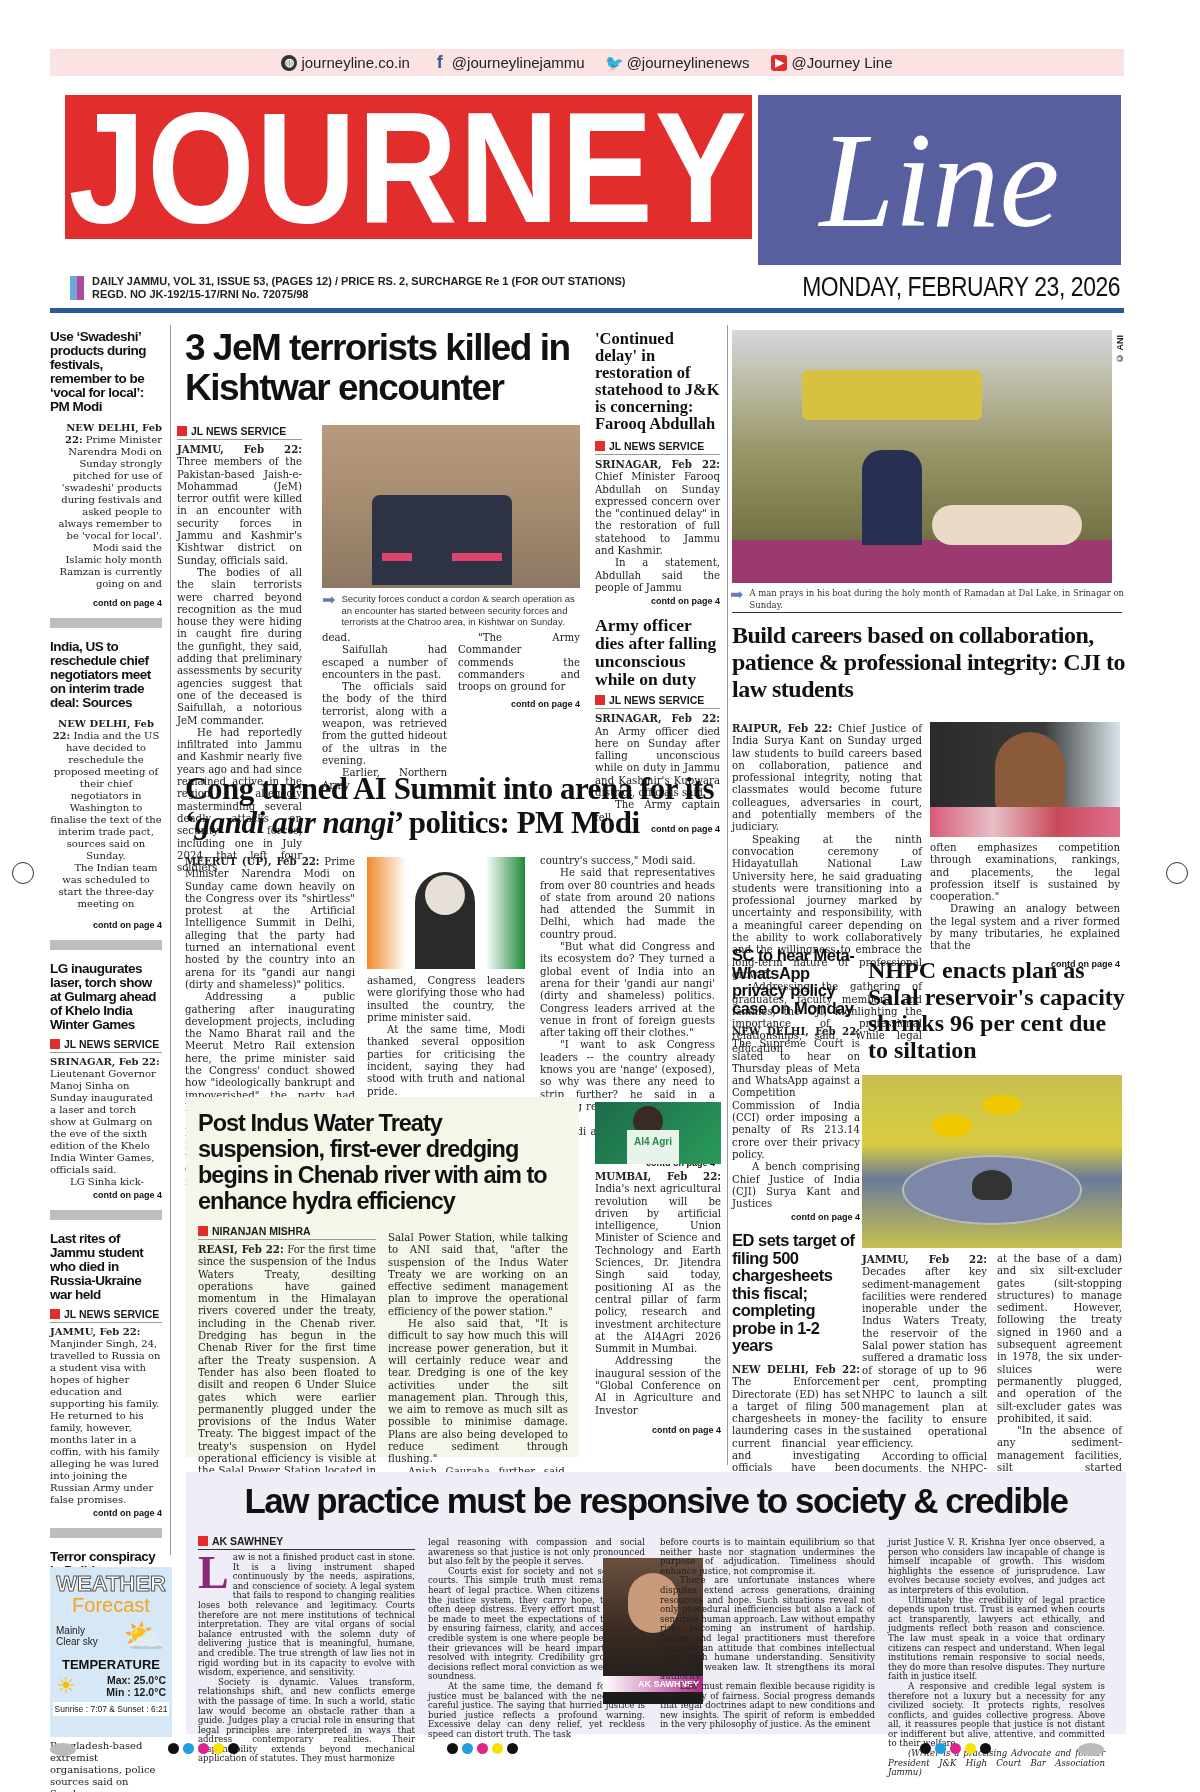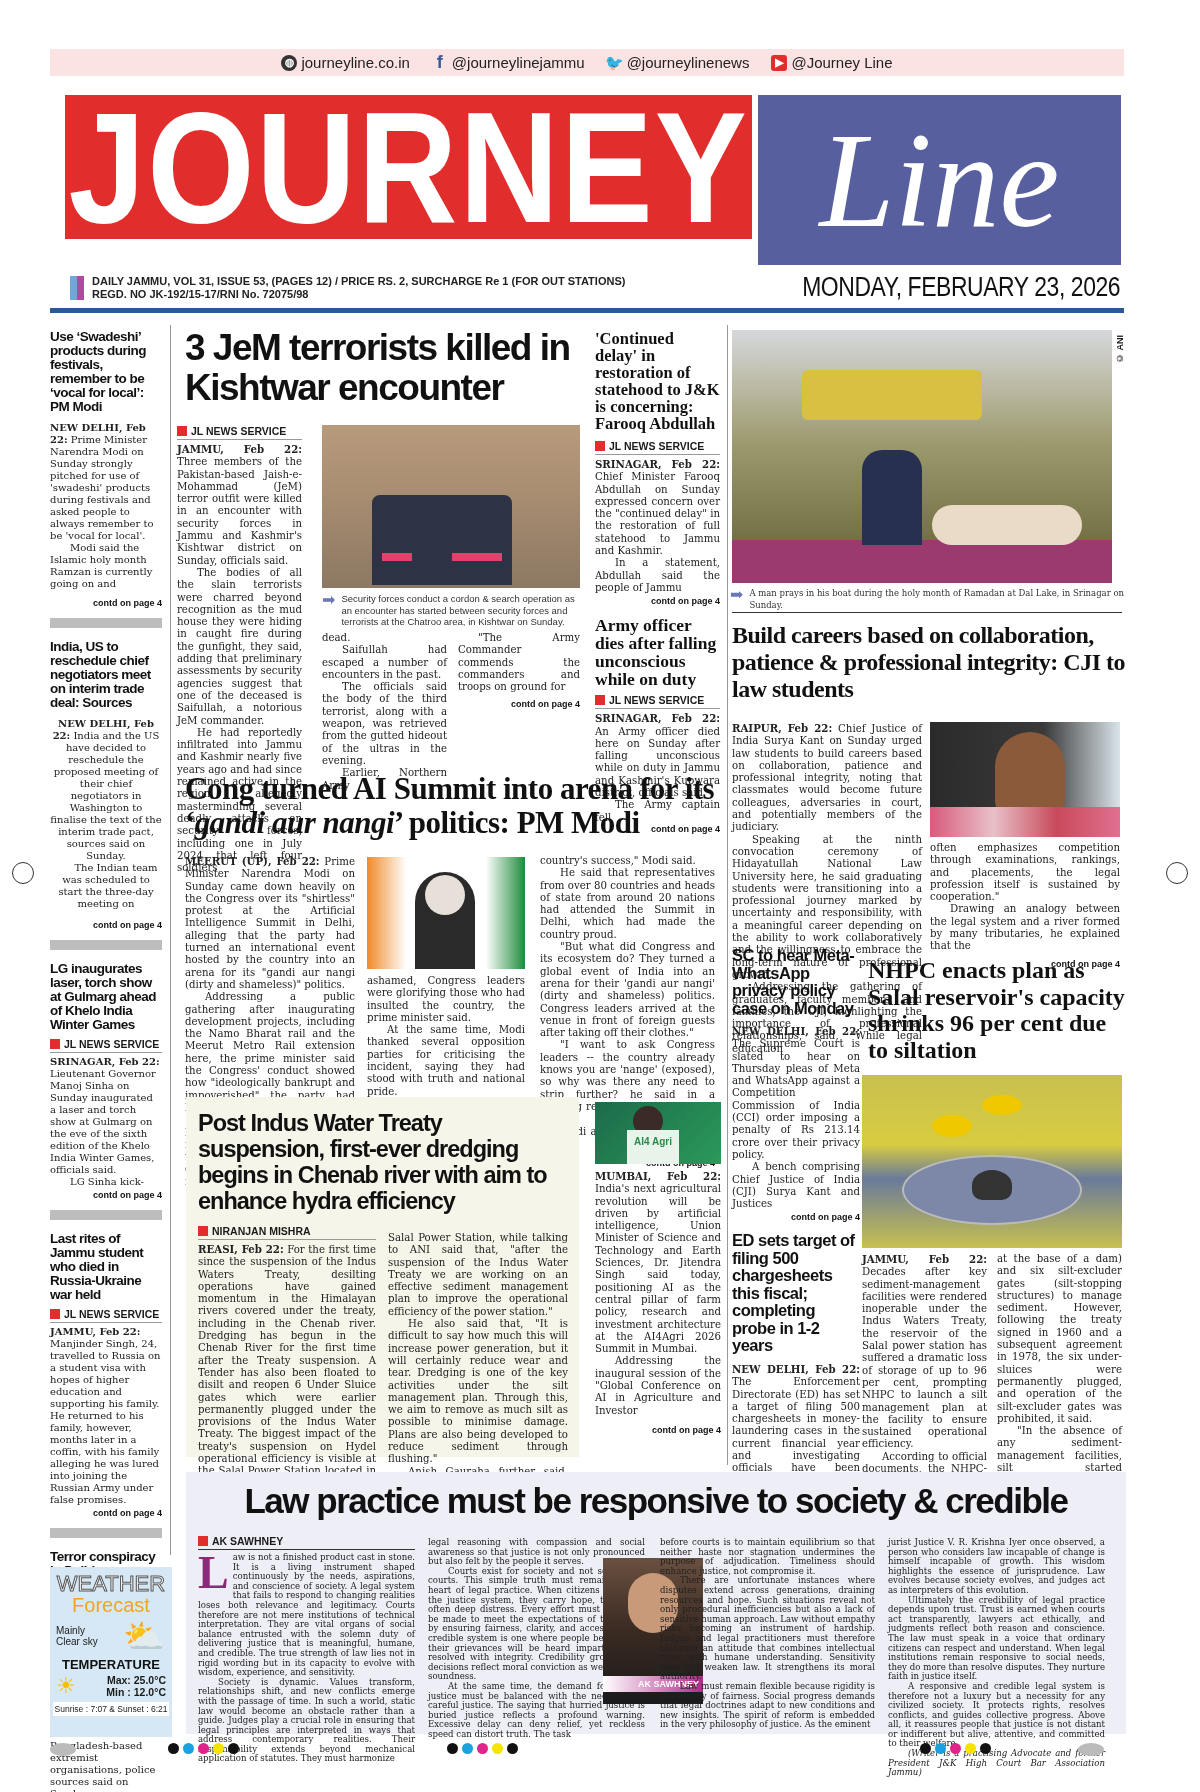--- a/index.html
+++ b/index.html
@@ -75,21 +75,21 @@
 
 <div class="abs" style="left:12px;top:862px;width:22px;height:22px;border:1.5px solid #333;border-radius:50%"></div>
 <div class="abs" style="left:1166px;top:862px;width:22px;height:22px;border:1.5px solid #333;border-radius:50%"></div>
 
 <div class="abs vr" style="left:170px;top:325px;height:1230px"></div>
 <div class="abs vr" style="left:727px;top:325px;height:1140px"></div>
 
 <div class="abs" style="left:50px;top:330px;width:112px">
   <article>
     <h3 class="hd" style="font-size:13.5px;line-height:14px;margin-bottom:8px">Use ‘Swadeshi’ products during festivals, remember to be ‘vocal for local’: PM Modi</h3>
-    <div class="body" style="text-align:left;font-size:10px;line-height:12px">
+    <div class="body" style="text-align:right;font-size:10px;line-height:12px">
       <p class="first"><b>NEW DELHI, Feb 22:</b> <span>Prime Minister Narendra Modi on Sunday strongly pitched for use of 'swadeshi' products during festivals and asked people to always remember to be 'vocal for local'.</span></p>
       <p>Modi said the Islamic holy month Ramzan is currently going on and</p>
     </div>
     <div class="contd" style="margin:8px 0 10px">contd on page 4</div>
   </article>
   <div class="sep" style="margin-bottom:12px"></div>
   <article>
     <h3 class="hd" style="font-size:13.5px;line-height:14px;margin-bottom:8px">India, US to reschedule chief negotiators meet on interim trade deal: Sources</h3>
     <div class="body" style="text-align:center;font-size:10px;line-height:12px">
       <p class="first"><b>NEW DELHI, Feb 22:</b> <span>India and the US have decided to reschedule the proposed meeting of their chief negotiators in Washington to finalise the text of the interim trade pact, sources said on Sunday.</span></p>
@@ -131,21 +131,21 @@
       </div>
     <div class="body" style="text-align:left;font-size:10px;line-height:12px">
       <p class="first"><b>NEW DELHI, Feb 22:</b> <span>Eight suspects have been nabbed for allegedly plotting a major terror conspiracy in Delhi at the behest of Pakistan's ISI and Bangladesh-based extremist organisations, police sources said on Sunday.</span></p>
 
     </div>
 
   </article>
 </div>
 
 <div class="abs" style="left:50px;top:1567px;width:122px;height:170px;background:#d6e8f5;text-align:center;font-family:'Liberation Sans',sans-serif">
-  <div style="font-size:22px;font-weight:normal;color:#fff;-webkit-text-stroke:1px #555;line-height:22px;margin-top:6px">WEATHER</div>
+  <div style="font-size:22px;font-weight:bold;color:#fff;-webkit-text-stroke:1px #555;line-height:22px;margin-top:6px">WEATHER</div>
   <div style="font-size:20px;font-weight:normal;color:#f4a51c;line-height:20px">Forecast</div>
   <div style="display:flex;align-items:center;justify-content:space-between;padding:4px 6px">
     <div style="font-size:10px;text-align:left;width:45px">Mainly Clear sky</div>
     <div style="font-size:34px;line-height:34px">⛅</div>
   </div>
   <div style="font-size:13px;font-weight:bold;color:#111">TEMPERATURE</div>
   <div style="display:flex;align-items:center;justify-content:space-between;padding:2px 6px">
     <div style="font-size:22px;line-height:22px;color:#f4c000">☀</div>
     <div style="font-size:10.5px;font-weight:bold;text-align:right">
       <div>Max: 25.0°C</div>

